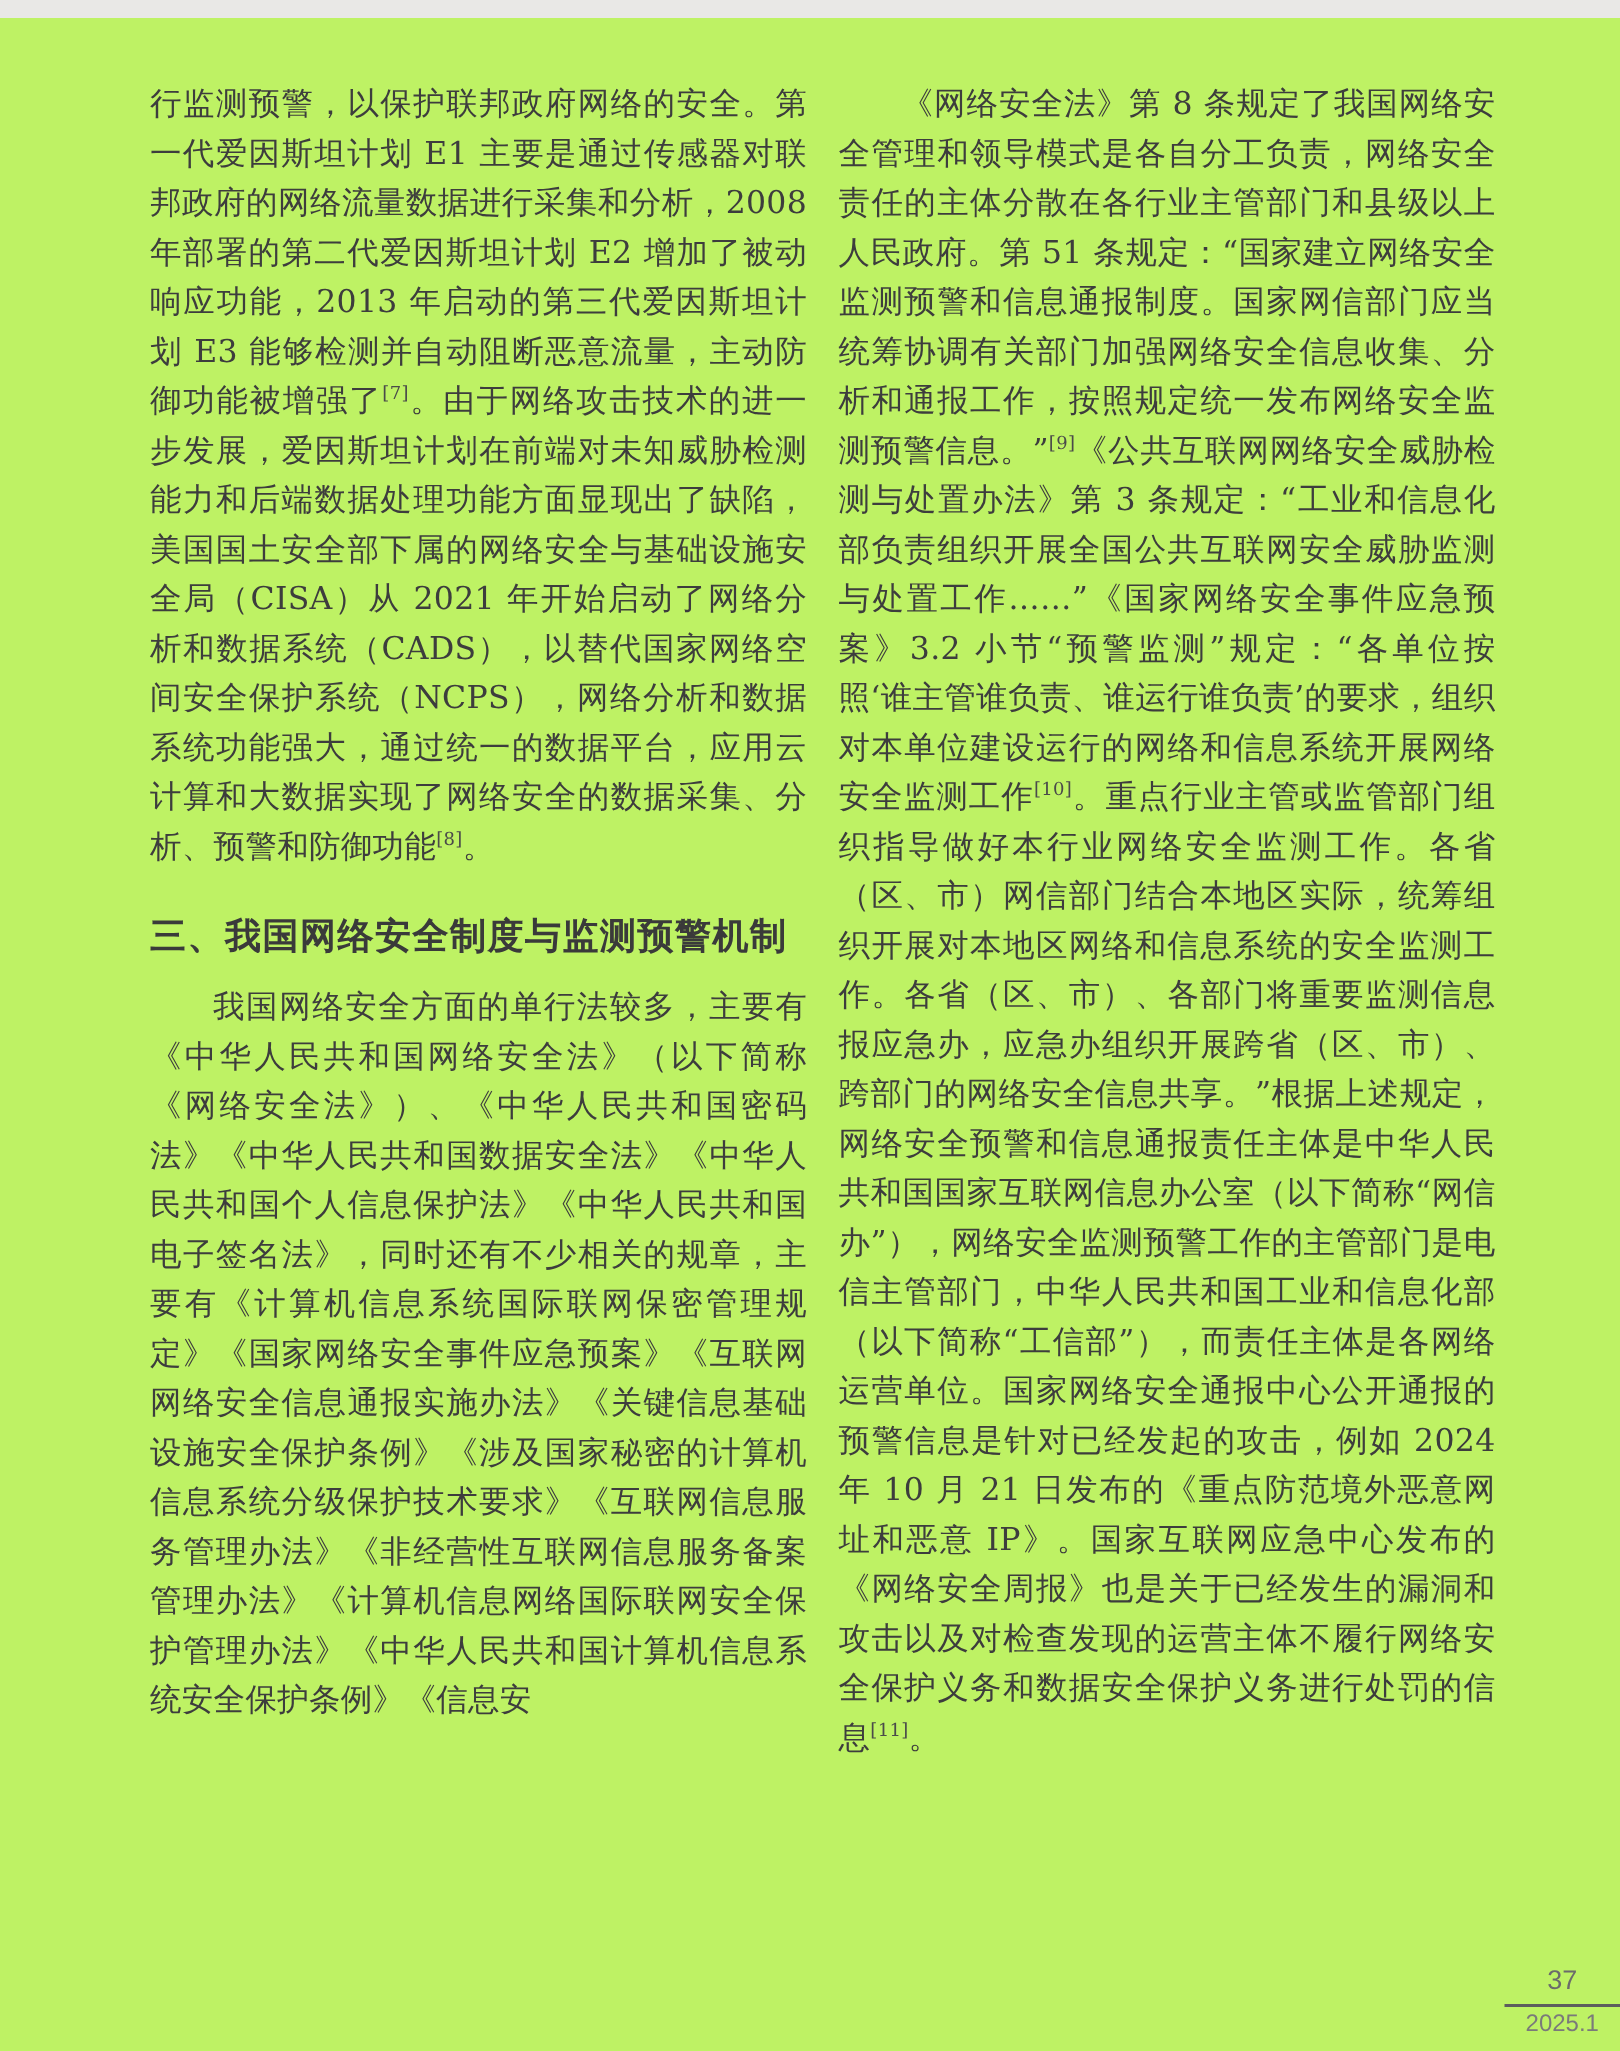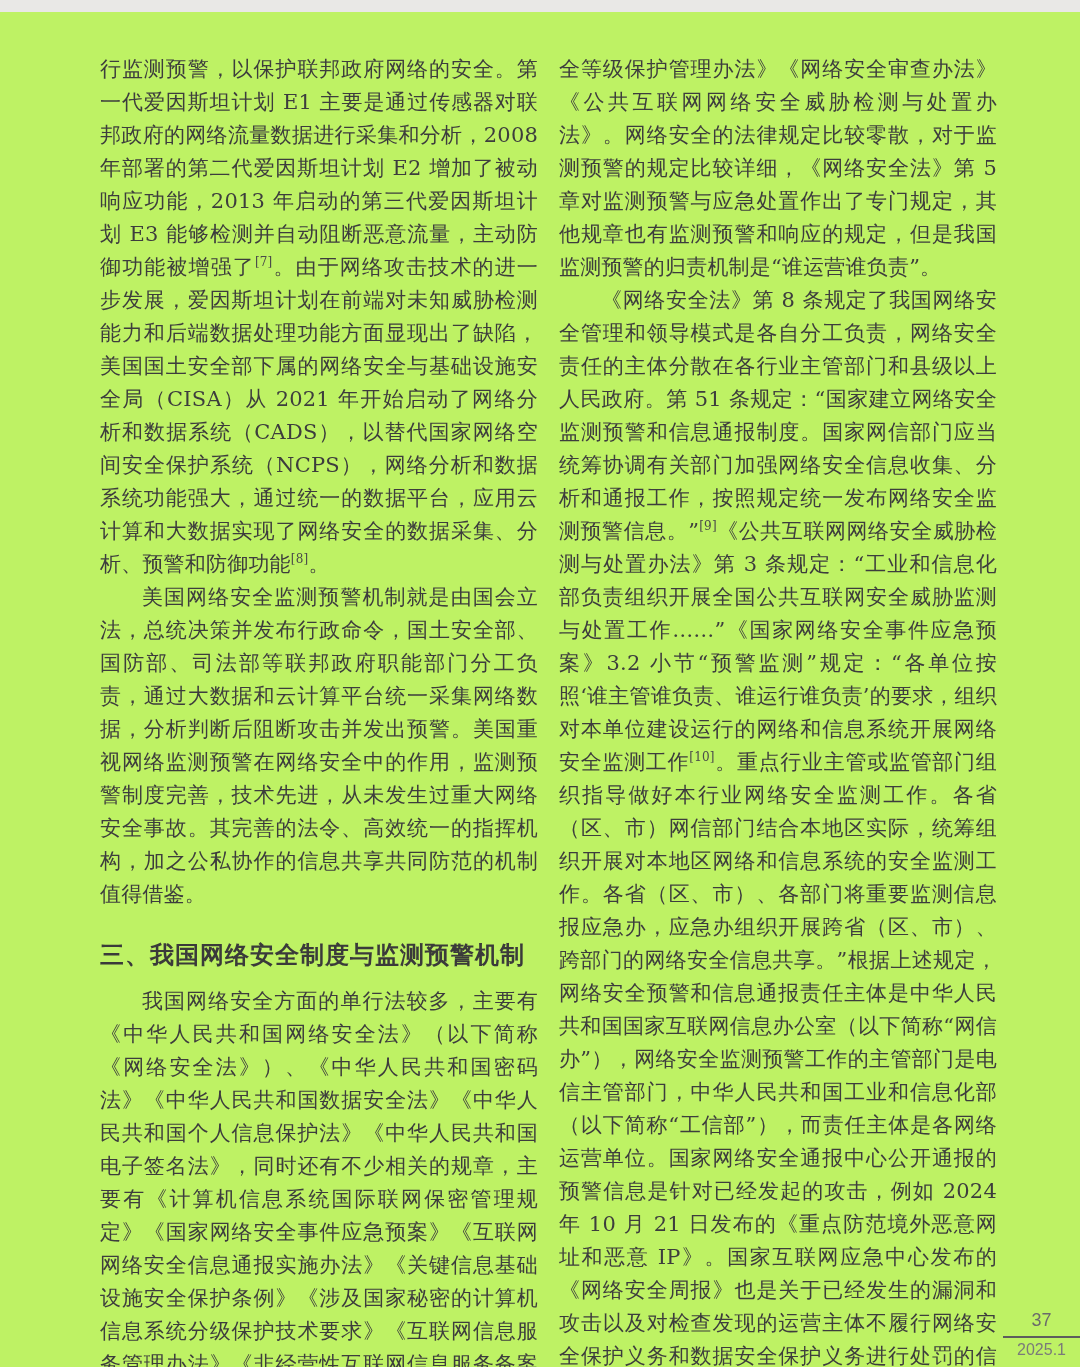--- a/index.html
+++ b/index.html
@@ -62,27 +62,25 @@
     padding-top: 3px;
   }
 </style>
 </head>
 <body>
 
 <div class="page">
 
   <div class="column col-left">
       <p class="para"><span>行监测预警，以保护联邦政府网络的安全。第一代爱因斯坦计划 E1 主要是通过传感器对联邦政府的网络流量数据进行采集和分析，2008 年部署的第二代爱因斯坦计划 E2 增加了被动响应功能，2013 年启动的第三代爱因斯坦计划 E3 能够检测并自动阻断恶意流量，主动防御功能被增强了</span><sup class="fnref">[7]</sup><span>。由于网络攻击技术的进一步发展，爱因斯坦计划在前端对未知威胁检测能力和后端数据处理功能方面显现出了缺陷，美国国土安全部下属的网络安全与基础设施安全局（CISA）从 2021 年开始启动了网络分析和数据系统（CADS），以替代国家网络空间安全保护系统（NCPS），网络分析和数据系统功能强大，通过统一的数据平台，应用云计算和大数据实现了网络安全的数据采集、分析、预警和防御功能</span><sup class="fnref">[8]</sup><span>。</span></p>
-      <p class="para indent"><span>美国网络安全监测预警机制就是由国会立法，总统决策并发布行政命令，国土安全部、国防部、司法部等联邦政府职能部门分工负责，通过大数据和云计算平台统一采集网络数据，分析判断后阻断攻击并发出预警。美国重视网络监测预警在网络安全中的作用，监测预警制度完善，技术先进，从未发生过重大网络安全事故。其完善的法令、高效统一的指挥机构，加之公私协作的信息共享共同防范的机制值得借鉴。</span></p>
       <div class="heading">三、我国网络安全制度与监测预警机制</div>
       <p class="para indent"><span>我国网络安全方面的单行法较多，主要有《中华人民共和国网络安全法》（以下简称《网络安全法》）、《中华人民共和国密码法》《中华人民共和国数据安全法》《中华人民共和国个人信息保护法》《中华人民共和国电子签名法》，同时还有不少相关的规章，主要有《计算机信息系统国际联网保密管理规定》《国家网络安全事件应急预案》《互联网网络安全信息通报实施办法》《关键信息基础设施安全保护条例》《涉及国家秘密的计算机信息系统分级保护技术要求》《互联网信息服务管理办法》《非经营性互联网信息服务备案管理办法》《计算机信息网络国际联网安全保护管理办法》《中华人民共和国计算机信息系统安全保护条例》《信息安</span></p>
     </div>
 
   <div class="column col-right">
-      <p class="para"><span>全等级保护管理办法》《网络安全审查办法》《公共互联网网络安全威胁检测与处置办法》。网络安全的法律规定比较零散，对于监测预警的规定比较详细，《网络安全法》第 5 章对监测预警与应急处置作出了专门规定，其他规章也有监测预警和响应的规定，但是我国监测预警的归责机制是“谁运营谁负责”。</span></p>
       <p class="para indent"><span>《网络安全法》第 8 条规定了我国网络安全管理和领导模式是各自分工负责，网络安全责任的主体分散在各行业主管部门和县级以上人民政府。第 51 条规定：“国家建立网络安全监测预警和信息通报制度。国家网信部门应当统筹协调有关部门加强网络安全信息收集、分析和通报工作，按照规定统一发布网络安全监测预警信息。”</span><sup class="fnref">[9]</sup><span>《公共互联网网络安全威胁检测与处置办法》第 3 条规定：“工业和信息化部负责组织开展全国公共互联网安全威胁监测与处置工作……”《国家网络安全事件应急预案》3.2 小节“预警监测”规定：“各单位按照‘谁主管谁负责、谁运行谁负责’的要求，组织对本单位建设运行的网络和信息系统开展网络安全监测工作</span><sup class="fnref">[10]</sup><span>。重点行业主管或监管部门组织指导做好本行业网络安全监测工作。各省（区、市）网信部门结合本地区实际，统筹组织开展对本地区网络和信息系统的安全监测工作。各省（区、市）、各部门将重要监测信息报应急办，应急办组织开展跨省（区、市）、跨部门的网络安全信息共享。”根据上述规定，网络安全预警和信息通报责任主体是中华人民共和国国家互联网信息办公室（以下简称“网信办”），网络安全监测预警工作的主管部门是电信主管部门，中华人民共和国工业和信息化部（以下简称“工信部”），而责任主体是各网络运营单位。国家网络安全通报中心公开通报的预警信息是针对已经发起的攻击，例如 2024 年 10 月 21 日发布的《重点防范境外恶意网址和恶意 IP》。国家互联网应急中心发布的《网络安全周报》也是关于已经发生的漏洞和攻击以及对检查发现的运营主体不履行网络安全保护义务和数据安全保护义务进行处罚的信息</span><sup class="fnref">[11]</sup><span>。</span></p>
     </div>
 
   <div class="footer">
     <div class="page-num">37</div>
     <div class="issue">2025.1</div>
   </div>
 
 </div>
 

